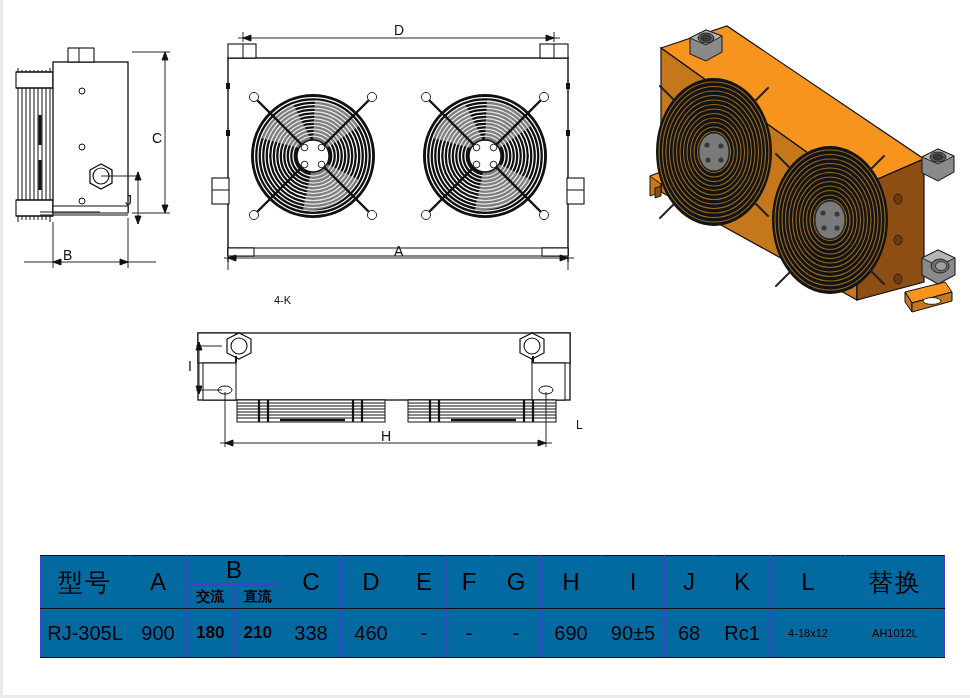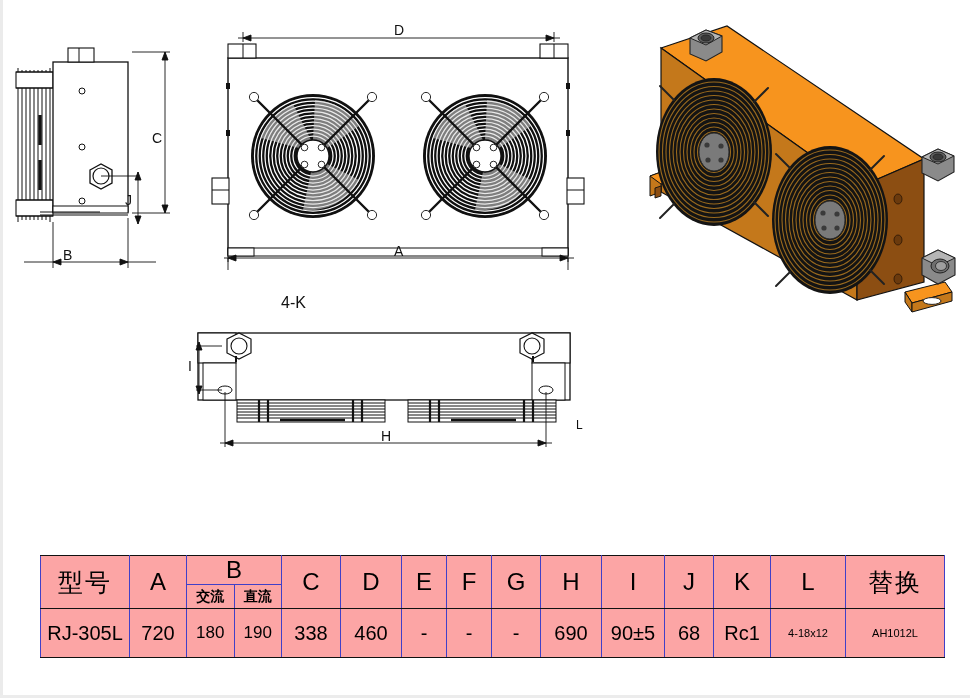--- a/index.html
+++ b/index.html
@@ -47,21 +47,21 @@
   #spec-table-wrap {
     position: absolute;
     left: 40px;
     top: 555px;
     width: 890px;
   }
   table.spec {
     border-collapse: collapse;
     width: 890px;
     table-layout: fixed;
-    background: #fca5a5;
+    background: #0369a1;
   }
   table.spec td, table.spec th {
     border-left: 1.5px solid #4040c8;
     border-right: 1.5px solid #4040c8;
     border-top: 1.6px solid #111;
     border-bottom: 1.6px solid #111;
     text-align: center;
     vertical-align: middle;
     font-weight: normal;
     padding: 0;
@@ -132,20 +132,21 @@
     width: 100%;
     height: 100%;
     display: flex;
   }
   .b-data-cell {
     flex: 1 1 50%;
     display: flex;
     align-items: center;
     justify-content: center;
     font-size: 17px;
+    font-weight: bold;
   }
   .b-data-cell + .b-data-cell {
     border-left: 1.5px solid #4040c8;
   }
 
   
   .dim-label {
     position: absolute;
     font-family: "Liberation Sans", sans-serif;
     font-size: 14px;
@@ -489,21 +490,21 @@
     </g>
   </svg>
 
   <div class="dim-label" style="left:152px; top:130px;">C</div>
   <div class="dim-label" style="left:125px; top:192px;">J</div>
   <div class="dim-label" style="left:63px; top:247px;">B</div>
 
   <div class="dim-label" style="left:394px; top:22px;">D</div>
   <div class="dim-label" style="left:394px; top:243px;">A</div>
 
-  <div class="dim-label" style="left:281px; top:294px; font-size:16px;">4-K</div>
+  <div class="dim-label" style="left:274px; top:294px; font-size:11px;">4-K</div>
   <div class="dim-label" style="left:188px; top:358px;">I</div>
   <div class="dim-label" style="left:381px; top:428px;">H</div>
   <div class="dim-label" style="left:576px; top:418px; font-size:12px;">L</div>
 
   <div id="spec-table-wrap">
     <table class="spec">
       <tbody>
         <tr class="head-row">
           <th class="hdr-cn" style="width:88px;">型号</th>
           <th class="hdr-lat" style="width:56px;">A</th>
@@ -523,25 +524,25 @@
           <th class="hdr-lat" style="width:48px;">G</th>
           <th class="hdr-lat" style="width:60px;">H</th>
           <th class="hdr-lat" style="width:62px;">I</th>
           <th class="hdr-lat" style="width:48px;">J</th>
           <th class="hdr-lat" style="width:56px;">K</th>
           <th class="hdr-lat" style="width:74px;">L</th>
           <th class="hdr-cn" style="width:98px;">替换</th>
         </tr>
         <tr class="data-row">
           <td class="cell-val">RJ-305L</td>
-          <td class="cell-val">720</td>
+          <td class="cell-val">900</td>
           <td class="b-data">
             <div class="b-data-inner">
               <div class="b-data-cell">180</div>
-              <div class="b-data-cell">190</div>
+              <div class="b-data-cell">210</div>
             </div>
           </td>
           <td class="cell-val">338</td>
           <td class="cell-val">460</td>
           <td class="cell-val">-</td>
           <td class="cell-val">-</td>
           <td class="cell-val">-</td>
           <td class="cell-val">690</td>
           <td class="cell-val">90±5</td>
           <td class="cell-val">68</td>

